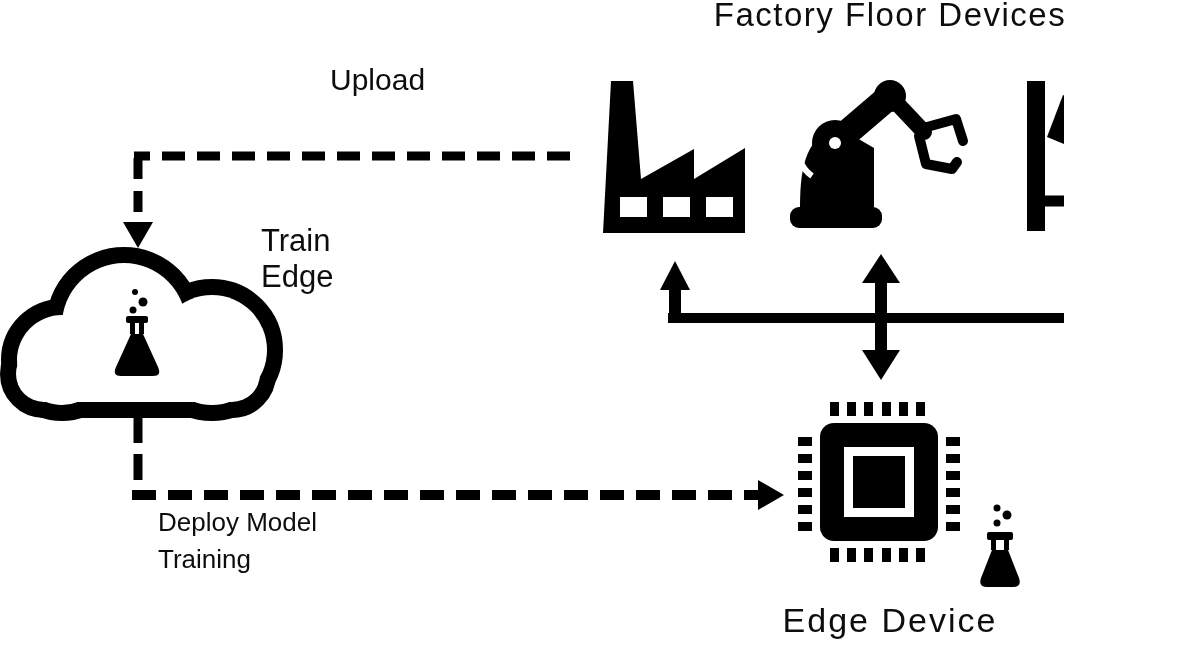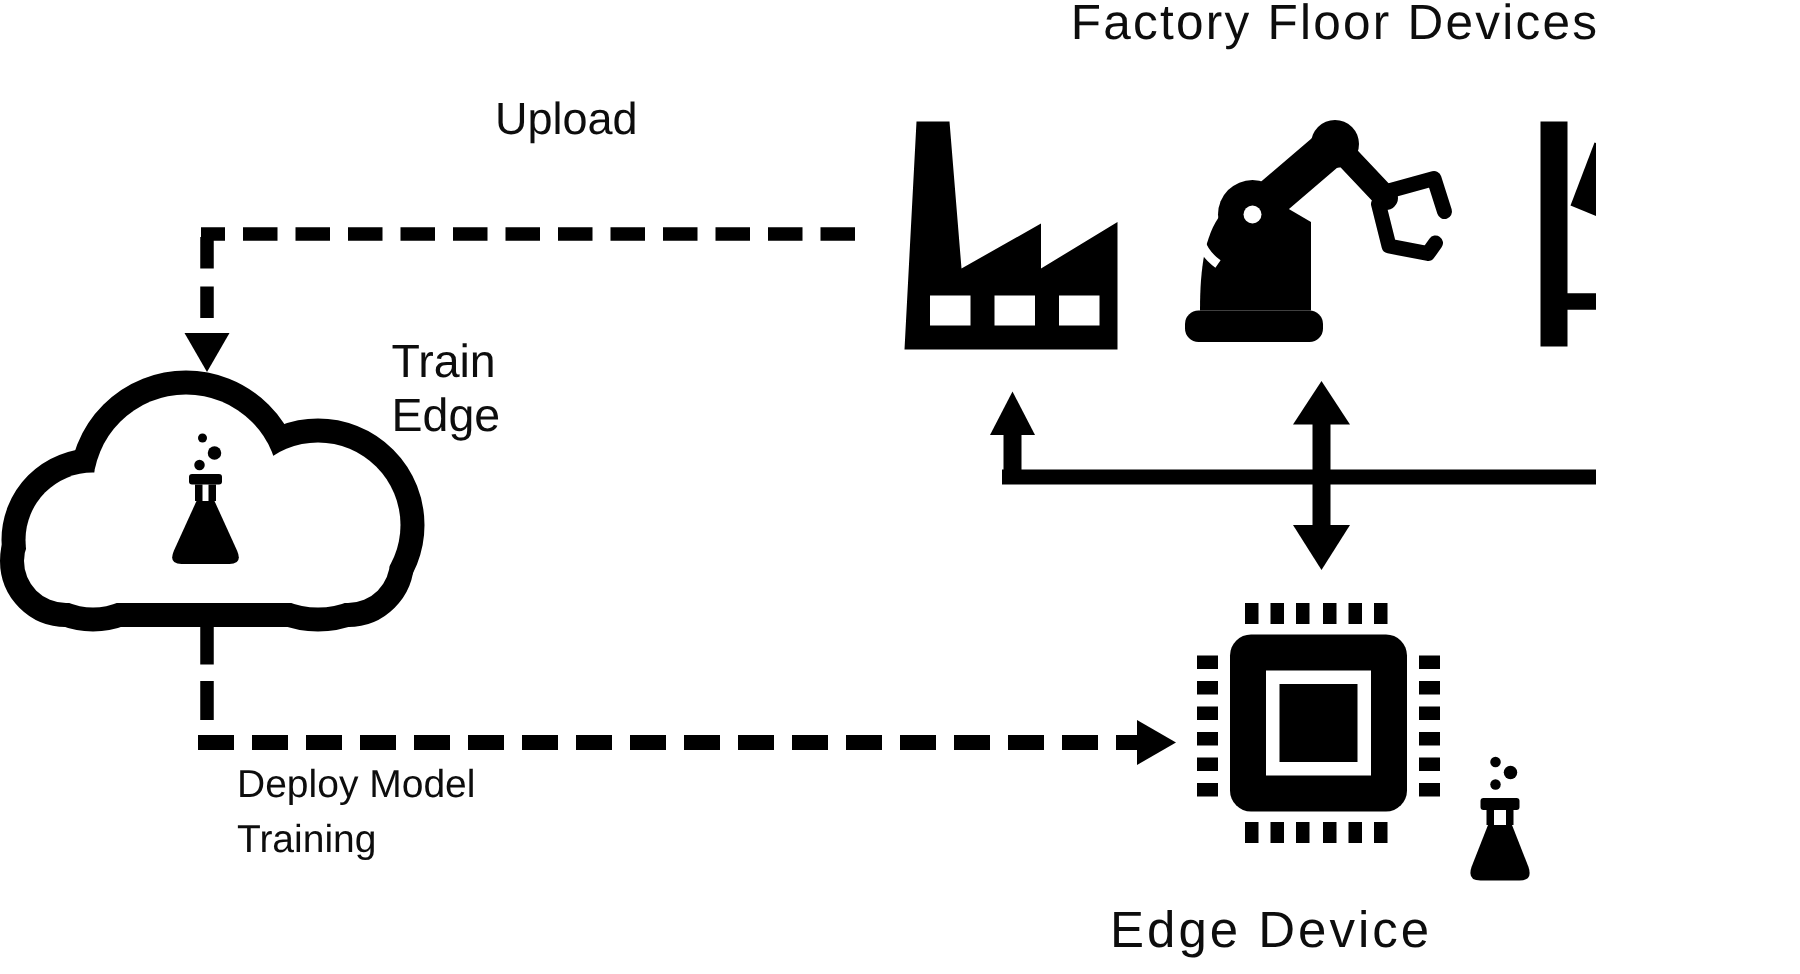--- a/index.html
+++ b/index.html
@@ -12,21 +12,21 @@
   .label{position:absolute;color:#0d0d0d;font-weight:400;}
   .label .ln{white-space:nowrap;}
   .title{
     position:absolute;left:600px;top:-4px;width:580px;text-align:center;
     font-size:33px;letter-spacing:1.5px;white-space:nowrap;
   }
   .lbl-upload{left:330px;top:62px;width:310px;font-size:30px;line-height:35px;text-align:left;}
   .lbl-train{left:261px;top:223px;font-size:31px;line-height:36px;}
   .lbl-realtime{left:666px;top:338px;font-size:30px;line-height:36px;}
   .lbl-deploy{left:158px;top:492px;font-size:26px;line-height:37px;margin-top:12px;}
-  .lbl-edge{left:740px;top:601px;width:300px;font-size:34px;letter-spacing:2px;white-space:nowrap;}
+  .lbl-edge{left:740px;top:601px;width:300px;font-size:34px;letter-spacing:2px;text-align:center;white-space:nowrap;}
   svg{display:block;}
 </style>
 </head>
 <body>
 
 <div class="canvas">
 
   <div class="title">Factory Floor Devices</div>
 
   <svg class="abs" style="left:595px;top:80px;" width="152" height="154" viewBox="0 0 152 154">

